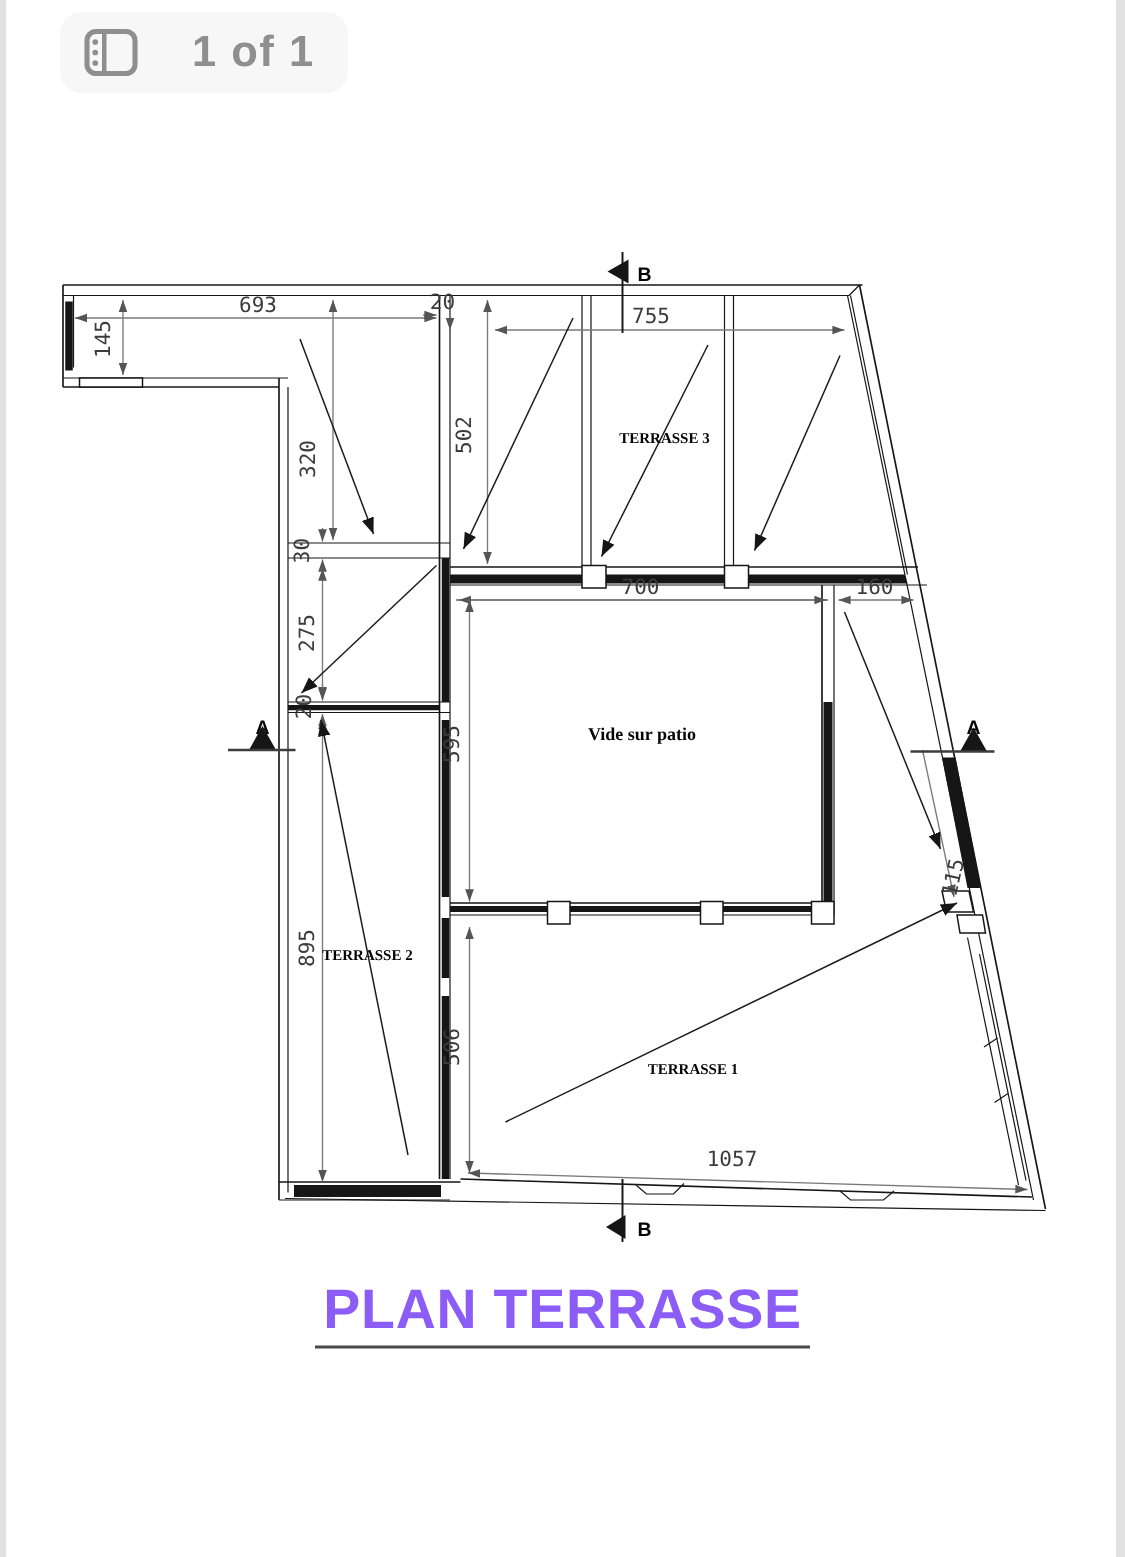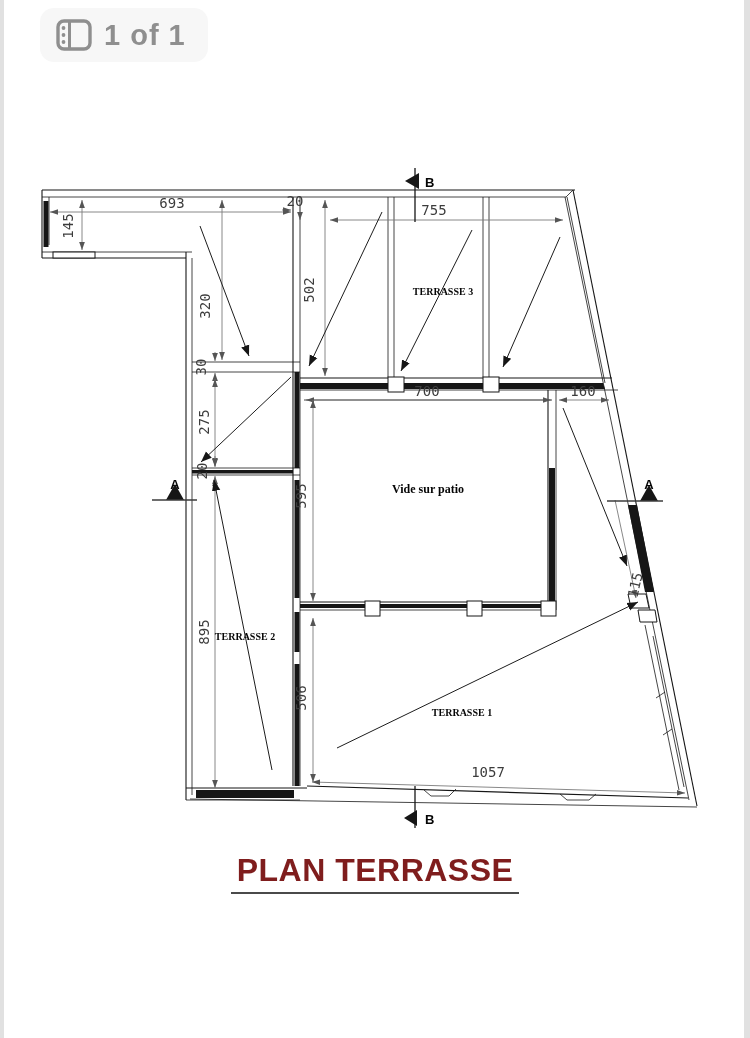--- a/index.html
+++ b/index.html
@@ -4,35 +4,35 @@
 <style>
   html,body{margin:0;padding:0;}
   body{width:750px;height:1038px;background:#ffffff;position:relative;overflow:hidden;
        font-family:"Liberation Sans", sans-serif;}
   .edge-strip{position:absolute;top:0;bottom:0;background:#e1e1e1;}
   .edge-strip.left{left:0;width:4px;}
   .edge-strip.right{right:0;width:6px;}
   .page-badge{position:absolute;left:40px;top:8px;height:54px;padding:0 22px 0 16px;
       background:#f7f7f7;border-radius:14px;display:flex;align-items:center;gap:12px;
       cursor:pointer;}
-  .page-badge .label{font-size:29px;font-weight:bold;color:#8f8f8f;letter-spacing:1px;}
+  .page-badge .label{font-size:29px;font-weight:bold;color:#8f8f8f;letter-spacing:1px;margin-left:24px;}
   .drawing{position:absolute;left:0;top:0;}
   .dim{font-family:"DejaVu Sans Mono", monospace;font-size:14px;fill:#3c3c3c;}
   .room{font-family:"Liberation Serif", serif;font-weight:bold;fill:#050505;}
   .room.small{font-size:10px;letter-spacing:0px;}
   .room.big{font-size:12px;}
   .sec{font-family:"Liberation Sans", sans-serif;font-weight:bold;font-size:13px;fill:#050505;}
   .wall{stroke:#161616;fill:none;stroke-width:1.1;}
   .wall.thin{stroke-width:0.8;}
   .wfill{fill:#161616;stroke:none;}
   .post{fill:#ffffff;stroke:#161616;stroke-width:1;}
   .dimline{stroke:#7a7a7a;stroke-width:0.9;fill:none;}
   .diag{stroke:#1c1c1c;stroke-width:1;fill:none;}
   .title-wrap{position:absolute;left:0;top:852px;width:750px;text-align:center;}
-  .title-wrap span{display:inline-block;font-size:32px;font-weight:bold;color:#7f1d1d;
+  .title-wrap span{display:inline-block;font-size:37px;font-weight:bold;color:#8b5cf6;
       letter-spacing:0.5px;padding:0 6px 3px 6px;border-bottom:2.5px solid #4a4a4a;}
 </style>
 </head>
 <body>
 
 <div class="edge-strip left"></div>
 <div class="edge-strip right"></div>
 
 <div class="page-badge">
   <svg width="36" height="32" viewBox="0 0 36 32">

